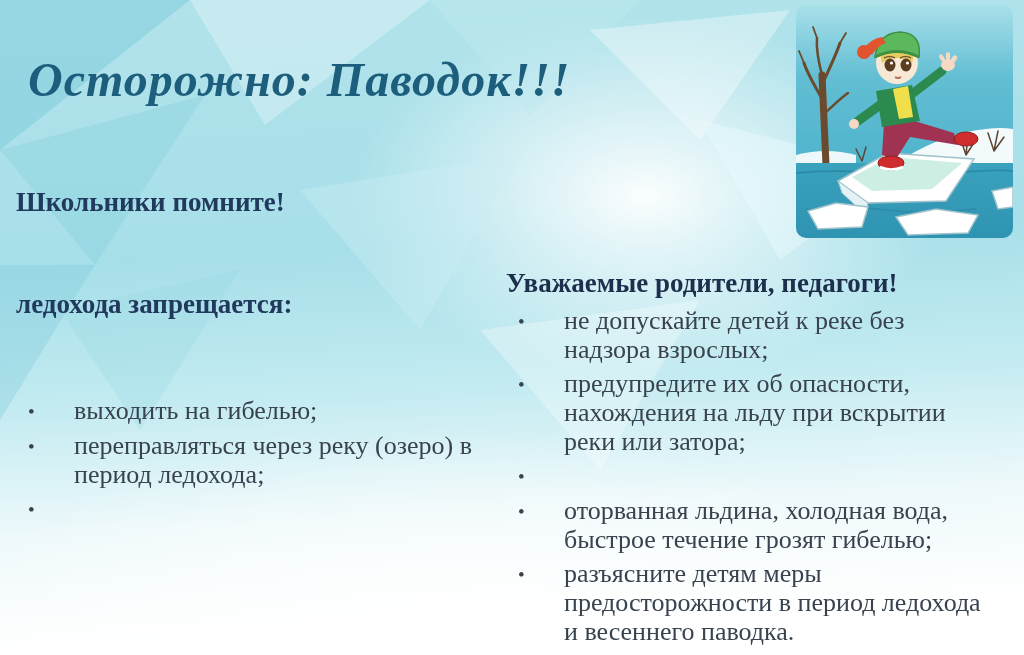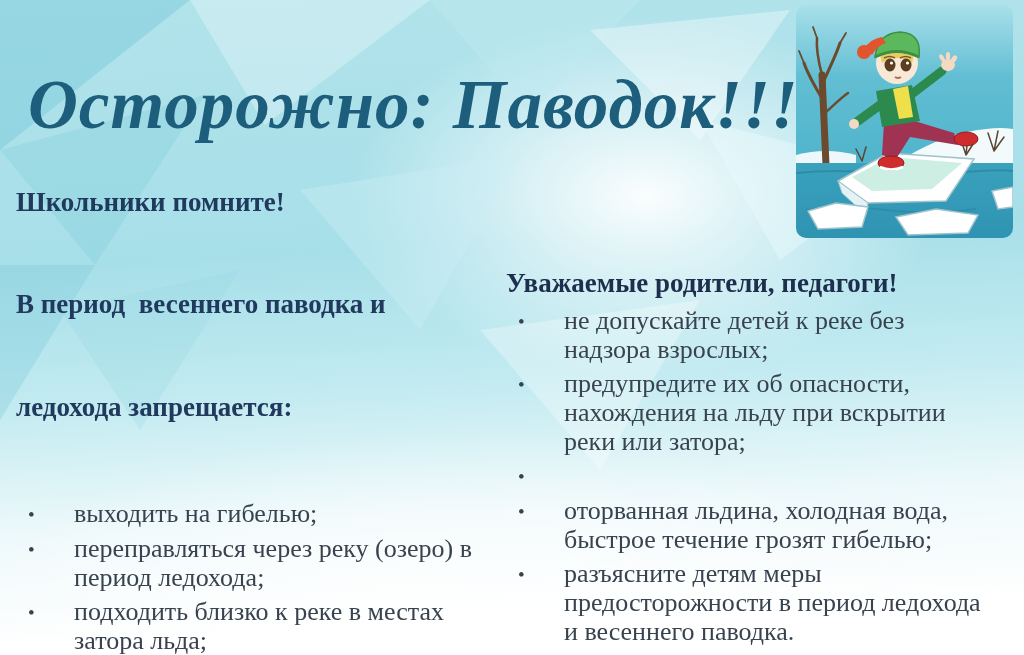--- a/index.html
+++ b/index.html
@@ -11,22 +11,21 @@
   .bg{
     position:absolute;inset:0;z-index:0;
     background:
       radial-gradient(ellipse 420px 260px at 63% 30%, rgba(255,255,255,.95), rgba(255,255,255,0) 70%),
       radial-gradient(ellipse 700px 300px at 45% 100%, rgba(255,255,255,.98), rgba(255,255,255,0) 75%),
       linear-gradient(177deg,#b2e3eb 0%, #a7dfe9 38%, #c3ebf1 58%, #eef9fb 76%, #ffffff 92%);
   }
   .bg svg{position:absolute;inset:0;}
   .title{
     position:absolute;left:28px;top:20px;width:756px;z-index:2;
-    text-align:center;
-    font-size:69px;font-weight:bold;font-style:italic;
+    font-size:48px;font-weight:bold;font-style:italic;
     color:#1d5e7d;letter-spacing:1px;white-space:nowrap;
   }
   .col{position:absolute;z-index:2;}
   .col-left{left:16px;top:116px;width:492px;}
   .col-right{left:506px;top:266px;width:482px;}
   .col-heading{
     text-align:left;font-weight:bold;font-size:27px;line-height:1.27;
     color:#20395c;white-space:pre-wrap;
   }
   .col-right .col-heading{color:#1d2f4d;margin-bottom:6px;}
@@ -63,35 +62,33 @@
     <polygon points="700,120 900,170 780,260" fill="rgba(235,250,252,0.45)"></polygon>
     <polygon points="480,330 700,300 600,470" fill="rgba(255,255,255,0.30)"></polygon>
   </svg>
 </div>
 
 <h1 class="title">Осторожно: Паводок!!!</h1>
 
 <section class="col col-left">
   <div class="col-heading">
     <div>Школьники помните!</div>
-    <div>В период  весеннего паводка и</div>
     <div>ледохода запрещается:</div>
   </div>
   <ul class="blist">
     <li>
         <span class="bullet">•</span>
         <span class="btext">выходить на гибелью;</span>
       </li>
     <li>
         <span class="bullet">•</span>
         <span class="btext">переправляться через реку (озеро) в период ледохода;</span>
       </li>
     <li>
         <span class="bullet">•</span>
-        <span class="btext">подходить близко к реке в местах затора льда;</span>
       </li>
 
   </ul>
 </section>
 
 <section class="col col-right">
   <div class="col-heading">Уважаемые родители, педагоги!</div>
   <ul class="blist">
     <li>
         <span class="bullet">•</span>

